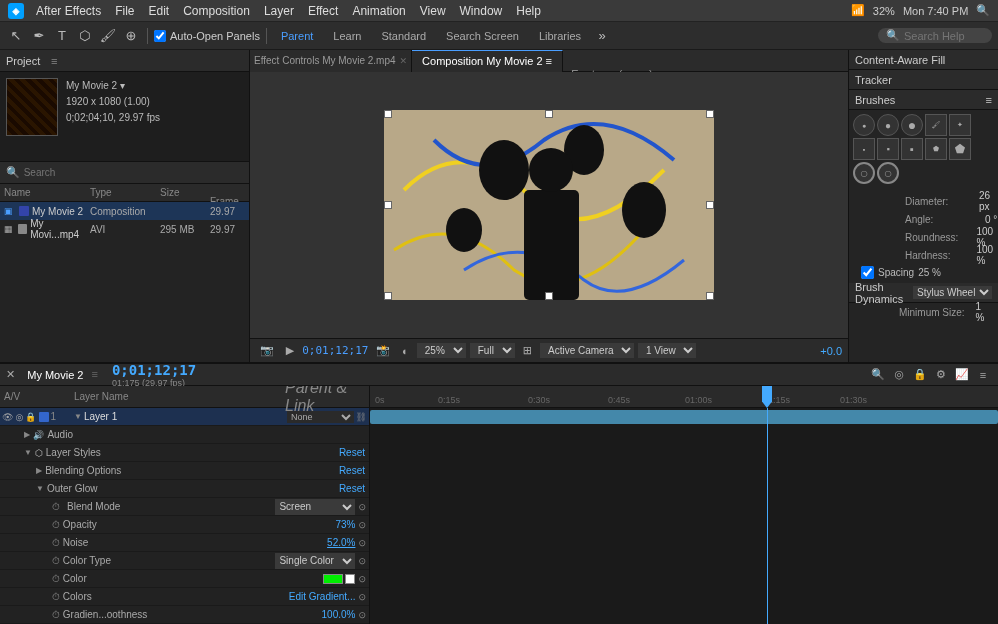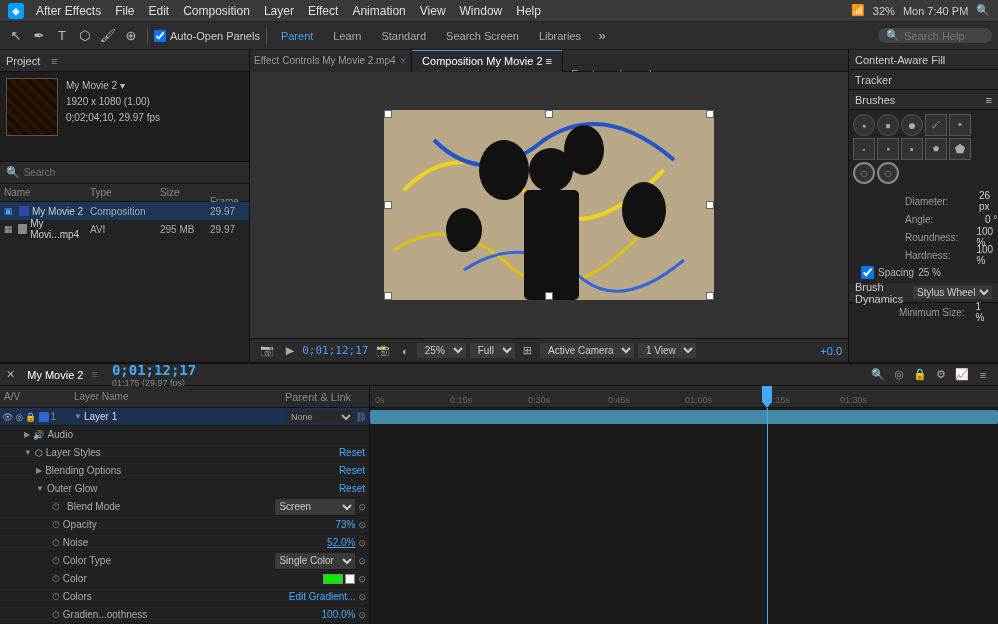--- a/index.html
+++ b/index.html
@@ -739,21 +739,21 @@
     </div>
   </div>
 
   <div class="timeline-body">
 
     <div class="layer-panel">
 
       <div class="layer-header">
         <span style="width:70px;font-size:10px;color:#888;">A/V</span>
         <span style="flex:1;font-size:10px;color:#888;">Layer Name</span>
-        <span style="width:80px;font-size:11px;color:#888;">Parent &amp; Link</span>
+        <span style="width:80px;font-size:16px;color:#888;font-style:italic;">Parent &amp; Link</span>
       </div>
 
       <div class="layer-row selected">
         <div style="display:flex;align-items:center;width:70px;gap:2px;">
           <span style="font-size:9px;color:#aaa;">👁</span>
           <span style="font-size:9px;color:#aaa;">◎</span>
           <span style="font-size:9px;color:#aaa;">🔒</span>
           <span style="background:#3366cc;width:10px;height:10px;border-radius:1px;"></span>
           <span style="font-size:10px;color:#888;">1</span>
         </div>
@@ -867,21 +867,21 @@
         <span style="color:#4af;font-size:10px;">100.0%</span>
         <span style="font-size:9px;color:#888;margin:0 3px;">⊙</span>
       </div>
 
     </div>
 
     <div class="timeline-ruler">
 
       <div class="ruler-bar">
         <span class="ruler-tick" style="left:5px;">0s</span>
-        <span class="ruler-tick" style="left:80px;">0:15s</span>
+        <span class="ruler-tick" style="left:68px;">0:15s</span>
         <span class="ruler-tick" style="left:158px;">0:30s</span>
         <span class="ruler-tick" style="left:238px;">0:45s</span>
         <span class="ruler-tick" style="left:315px;">01:00s</span>
         <span class="ruler-tick" style="left:393px;">01:15s</span>
         <span class="ruler-tick" style="left:470px;">01:30s</span>
 
         <div style="position:absolute;left:392px;top:0;width:10px;height:22px;background:#4af;clip-path:polygon(0 0,100% 0,100% 70%,50% 100%,0 70%);"></div>
       </div>
 
       <div style="position:relative;">

